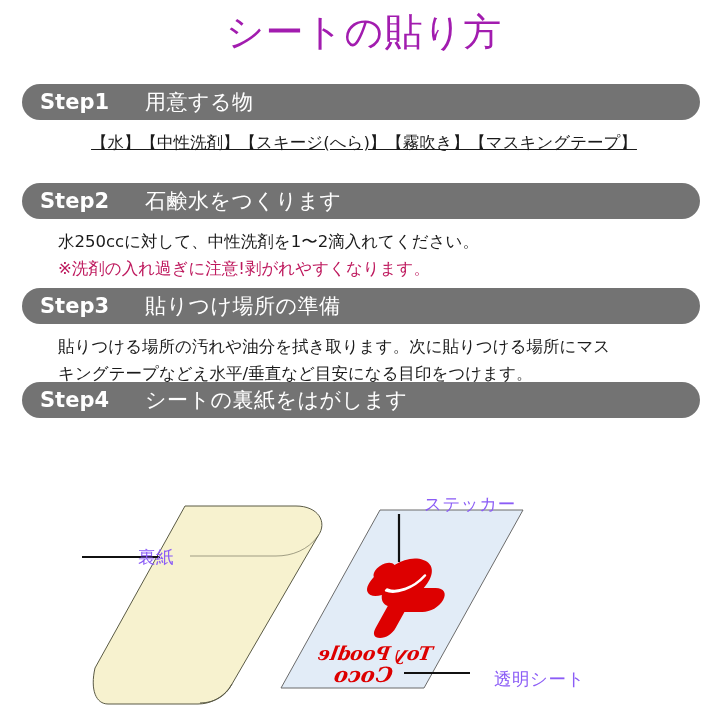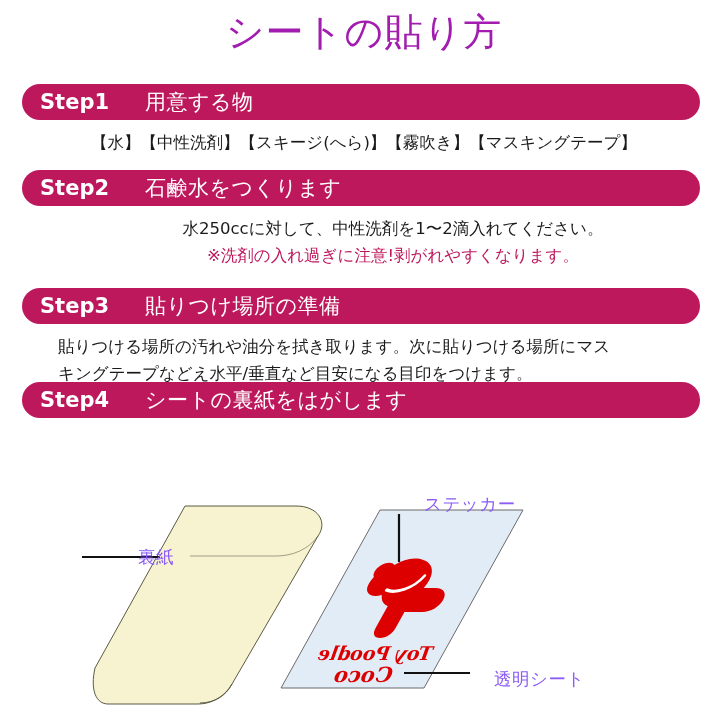--- a/index.html
+++ b/index.html
@@ -42,21 +42,21 @@
     position: absolute;
     left: 0;
     width: 728px;
   }
 
   .step-bar {
     position: relative;
     margin-left: 22px;
     width: 678px;
     height: 36px;
-    background: #be185d;
+    background: #737373;
     border-radius: 18px;
     display: flex;
     align-items: center;
     box-sizing: border-box;
   }
 
   .step-num {
     color: #ffffff;
     font-weight: bold;
     font-size: 21px;
@@ -92,20 +92,21 @@
   }
 
   .warn {
     color: #be185d;
   }
 
   .center-line {
     margin-left: 0;
     text-align: center;
     width: 728px;
+    text-decoration: underline;
   }
 
   
   #illustration {
     position: absolute;
     left: 0;
     top: 484px;
     width: 728px;
     height: 244px;
   }
@@ -132,21 +133,21 @@
   <div class="step-block" style="top:84px;">
     <div class="step-bar">
       <span class="step-num">Step1</span>
       <span class="step-head-text">用意する物</span>
     </div>
     <div class="step-body">
       <div class="line center-line" style="margin-left:-58px;">【水】【中性洗剤】【スキージ(へら)】【霧吹き】【マスキングテープ】</div>
     </div>
   </div>
 
-  <div class="step-block" style="top:170px;text-align:center;">
+  <div class="step-block" style="top:183px;">
     <div class="step-bar">
       <span class="step-num">Step2</span>
       <span class="step-head-text">石鹸水をつくります</span>
     </div>
     <div class="step-body">
       <div class="line">水250ccに対して、中性洗剤を1〜2滴入れてください。</div>
       <div class="line warn">※洗剤の入れ過ぎに注意!剥がれやすくなります。</div>
     </div>
   </div>
 

